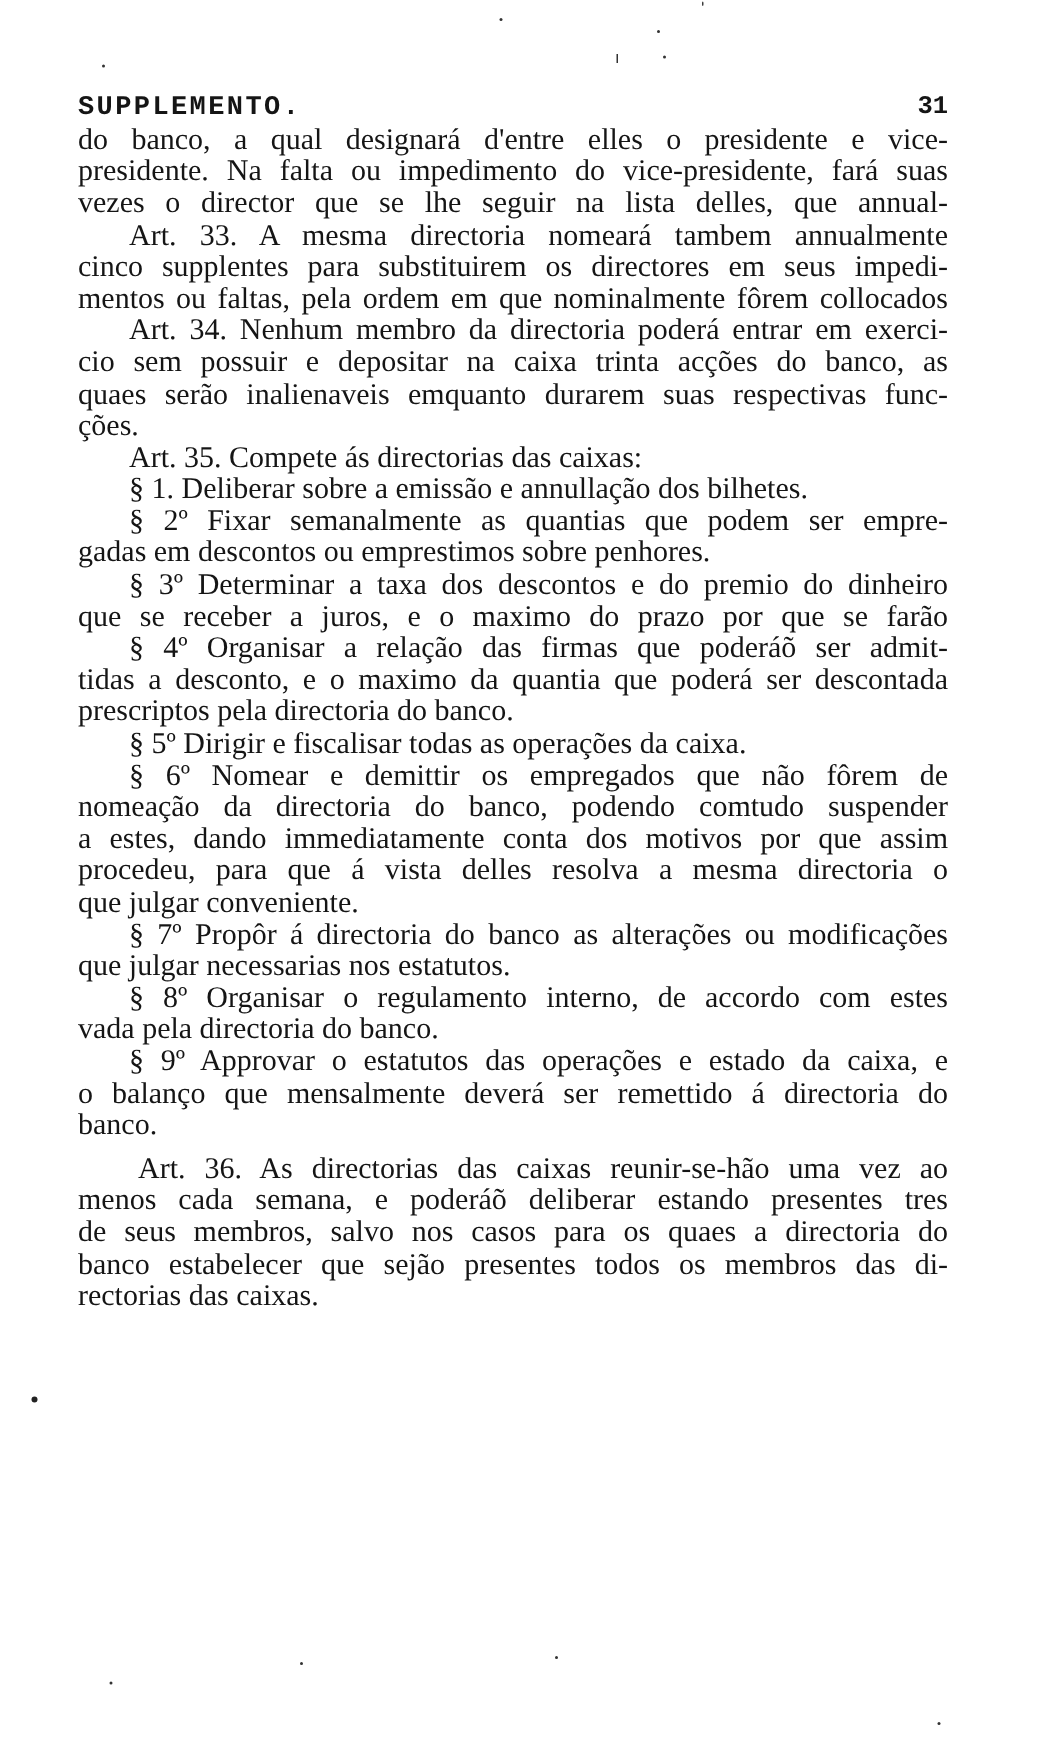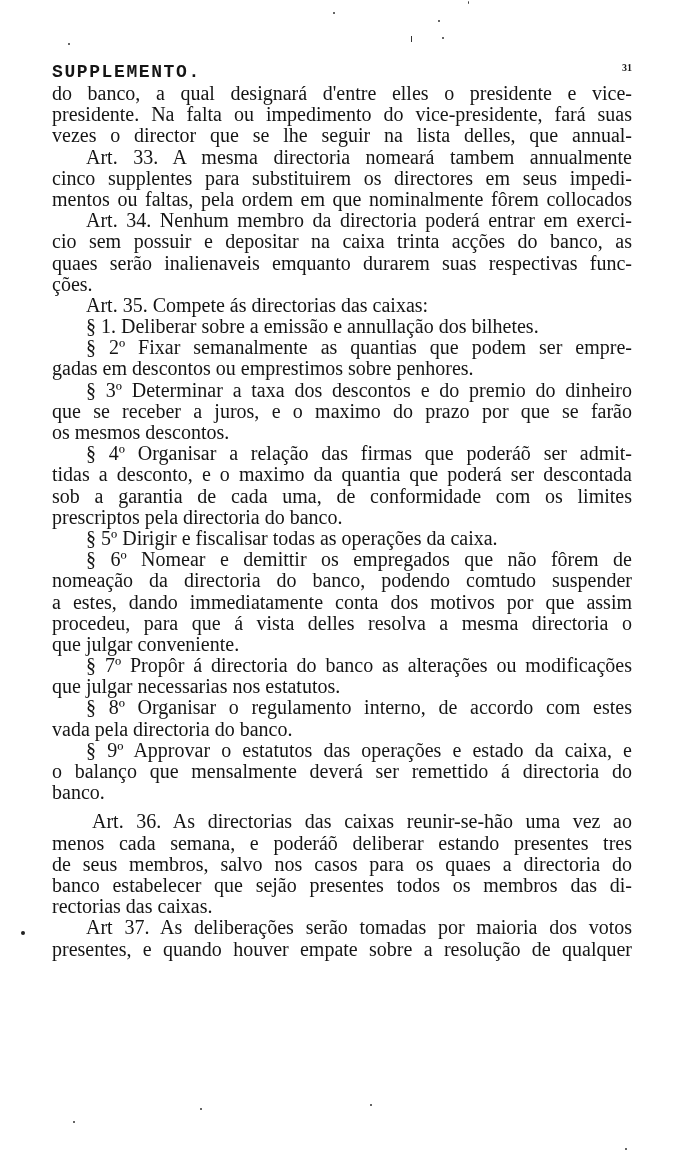--- a/index.html
+++ b/index.html
@@ -12,21 +12,21 @@
   .header {
     position: absolute; top: 62px; left: 52px; width: 580px; height: 22px;
   }
   .running-head {
     position: absolute; left: 0; right: 0; text-align: left;
     font-family: Liberation Mono, monospace; font-weight: bold;
     font-size: 18px; letter-spacing: 1.6px; top: 0;
   }
   .folio {
     position: absolute; right: 0; top: 0;
-    font-family: Liberation Serif, serif; font-weight: bold; font-size: 10px;
+    font-family: Liberation Mono, monospace; font-weight: bold; font-size: 17px;
   }
   .body-text {
     position: absolute; top: 83px; left: 52px; width: 580px;
     font-family: "Liberation Serif", serif;
     font-size: 20px; line-height: 21.2px;
   }
   .line {
     display: block; white-space: nowrap; text-align: justify;
     text-align-last: justify; height: 21.2px; overflow: visible;
   }
@@ -93,27 +93,25 @@
     </div>
 
     <div class="para">
       <span class="line indent">§ 2º Fixar semanalmente as quantias que podem ser empre-</span>
       <span class="line last">gadas em descontos ou emprestimos sobre penhores.</span>
     </div>
 
     <div class="para">
       <span class="line indent">§ 3º Determinar a taxa dos descontos e do premio do dinheiro</span>
       <span class="line">que se receber a juros, e o maximo do prazo por que se farão</span>
-      <span class="line last">os mesmos descontos.</span>
     </div>
 
     <div class="para">
       <span class="line indent">§ 4º Organisar a relação das firmas que poderáõ ser admit-</span>
       <span class="line">tidas a desconto, e o maximo da quantia que poderá ser descontada</span>
-      <span class="line">sob a garantia de cada uma, de conformidade com os limites</span>
       <span class="line last">prescriptos pela directoria do banco.</span>
     </div>
 
     <div class="para">
       <span class="line indent last">§ 5º Dirigir e fiscalisar todas as operações da caixa.</span>
     </div>
 
     <div class="para">
       <span class="line indent">§ 6º Nomear e demittir os empregados que não fôrem de</span>
       <span class="line">nomeação da directoria do banco, podendo comtudo suspender</span>
@@ -141,19 +139,15 @@
     <div class="para-gap"></div>
 
     <div class="para">
       <span class="line indent-art">Art. 36. As directorias das caixas reunir-se-hão uma vez ao</span>
       <span class="line">menos cada semana, e poderáõ deliberar estando presentes tres</span>
       <span class="line">de seus membros, salvo nos casos para os quaes a directoria do</span>
       <span class="line">banco estabelecer que sejão presentes todos os membros das di-</span>
       <span class="line last">rectorias das caixas.</span>
     </div>
 
-    <div class="para">
-      <span class="line indent">Art 37. As deliberações serão tomadas por maioria dos votos</span>
-      <span class="line">presentes, e quando houver empate sobre a resolução de qualquer</span>
-    </div>
 
   </div>
 </div>
 
 </body></html>

